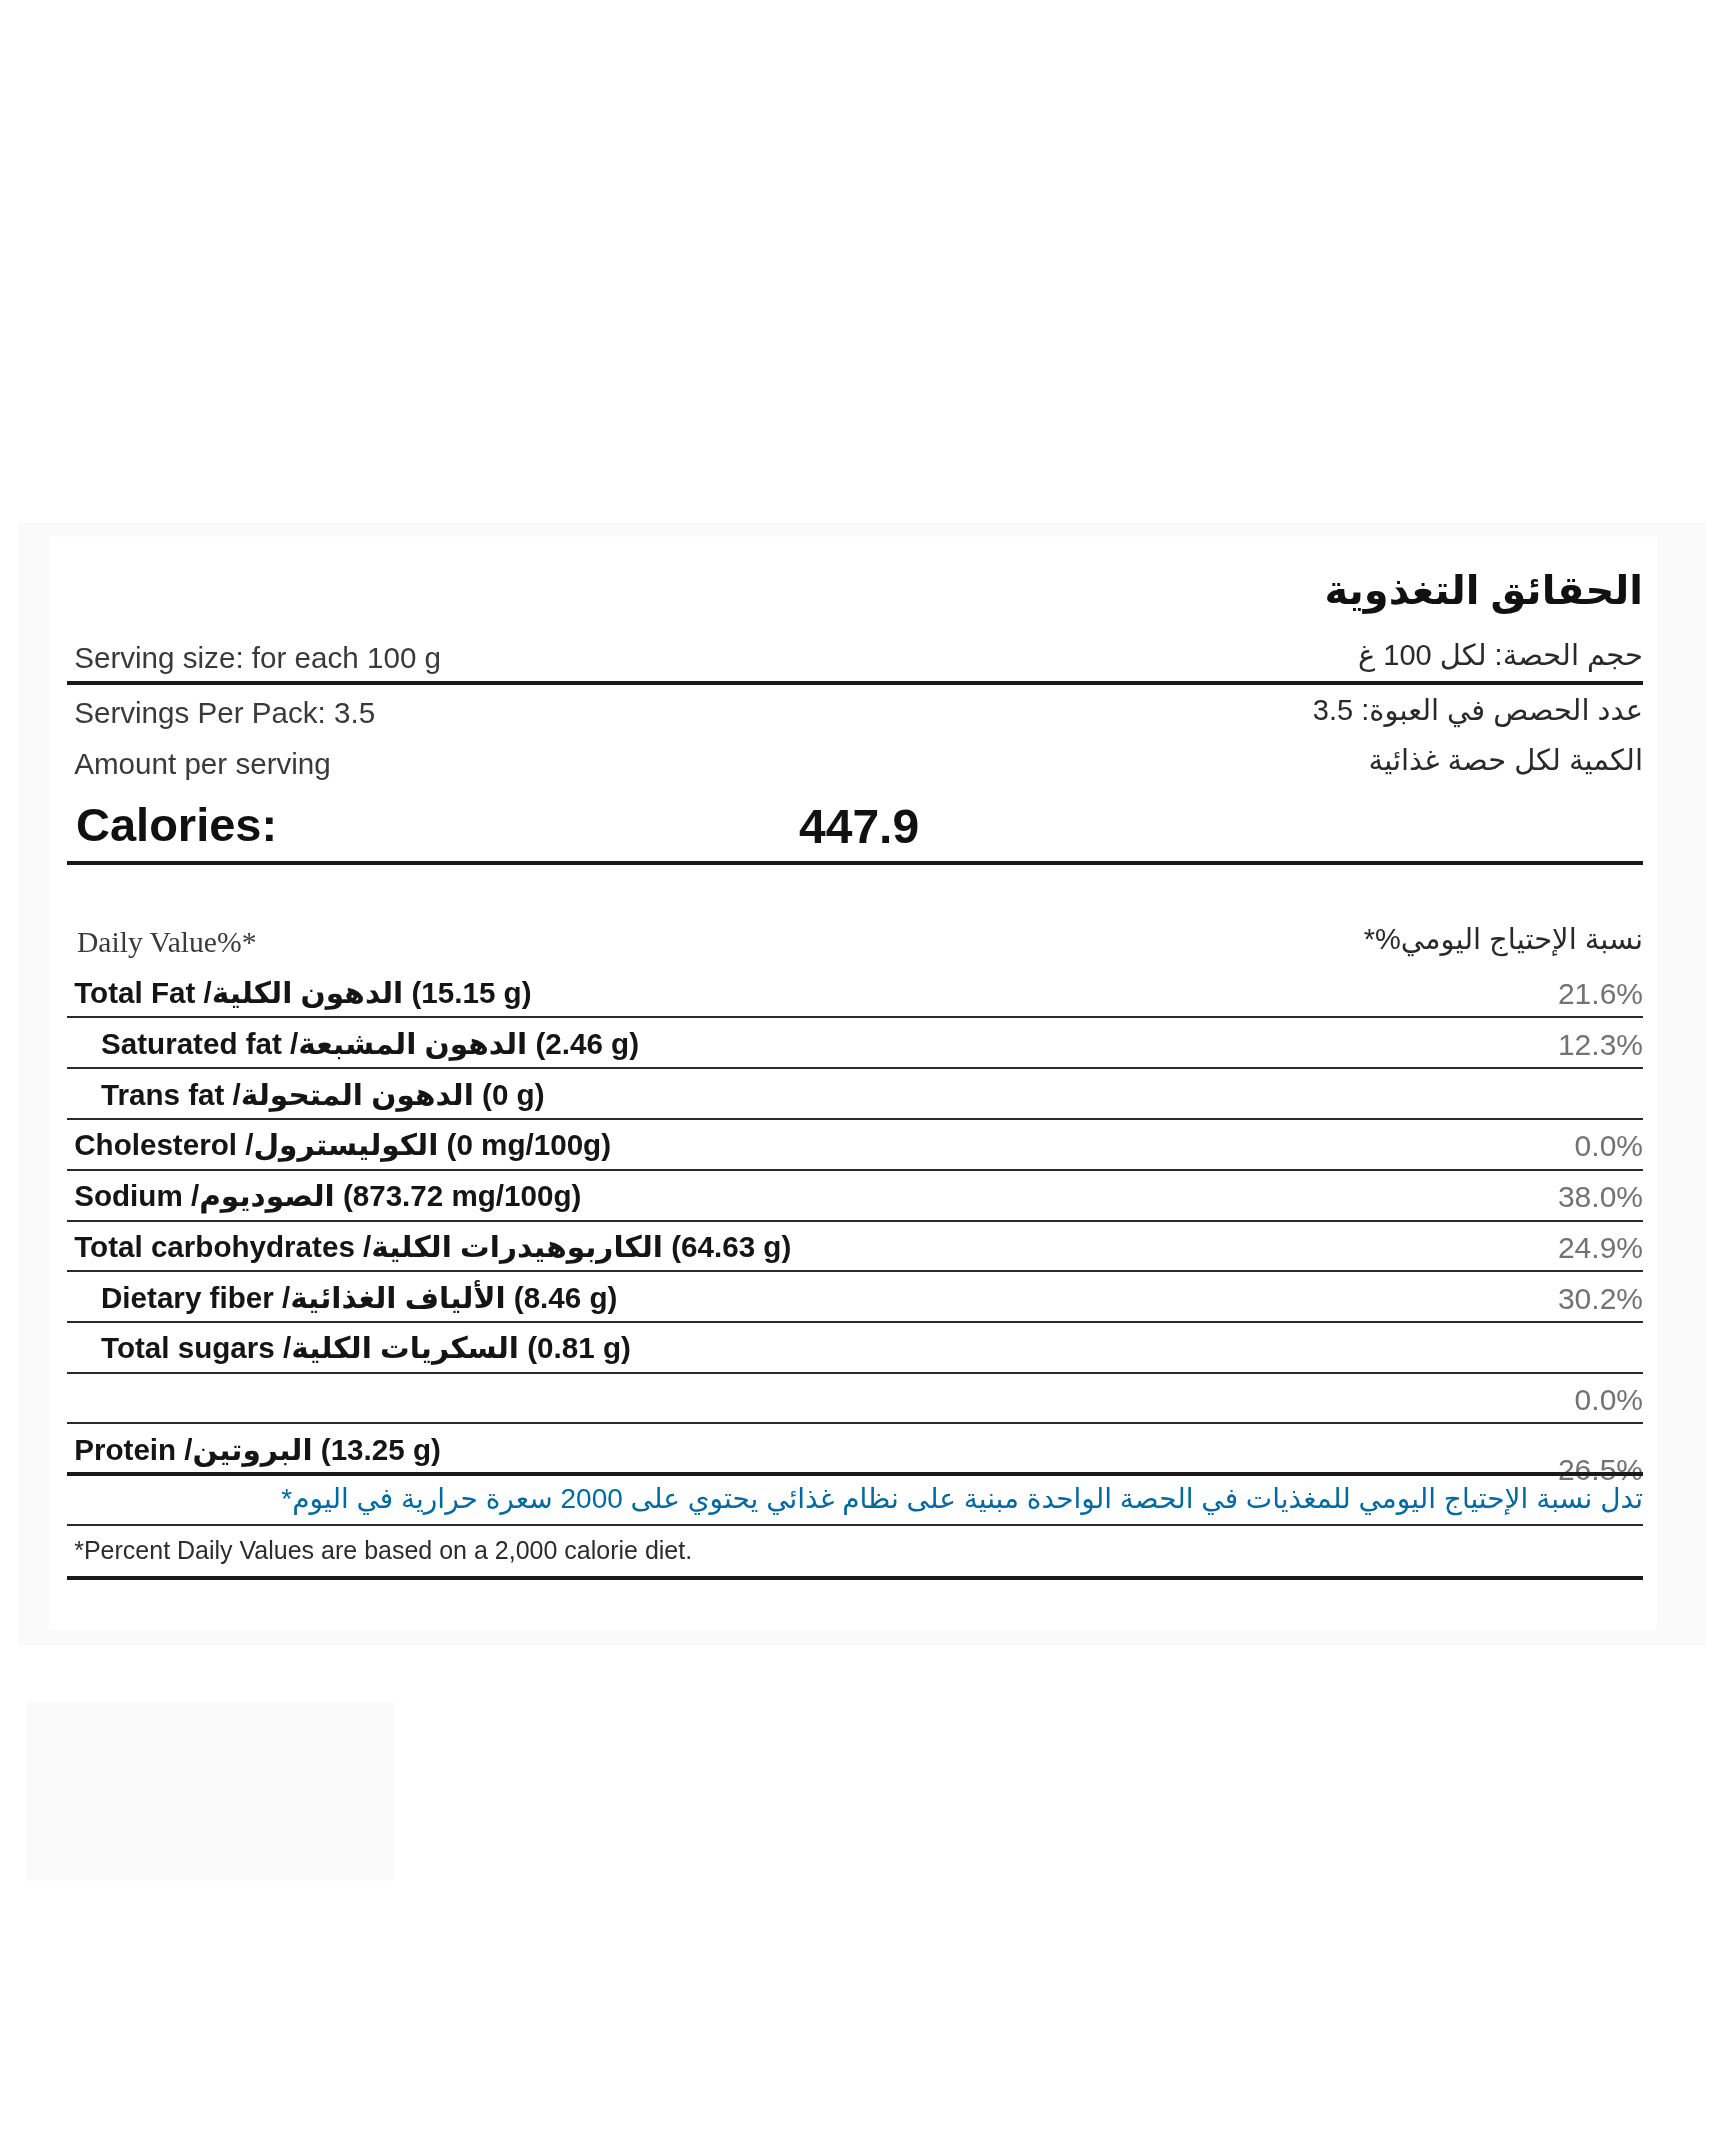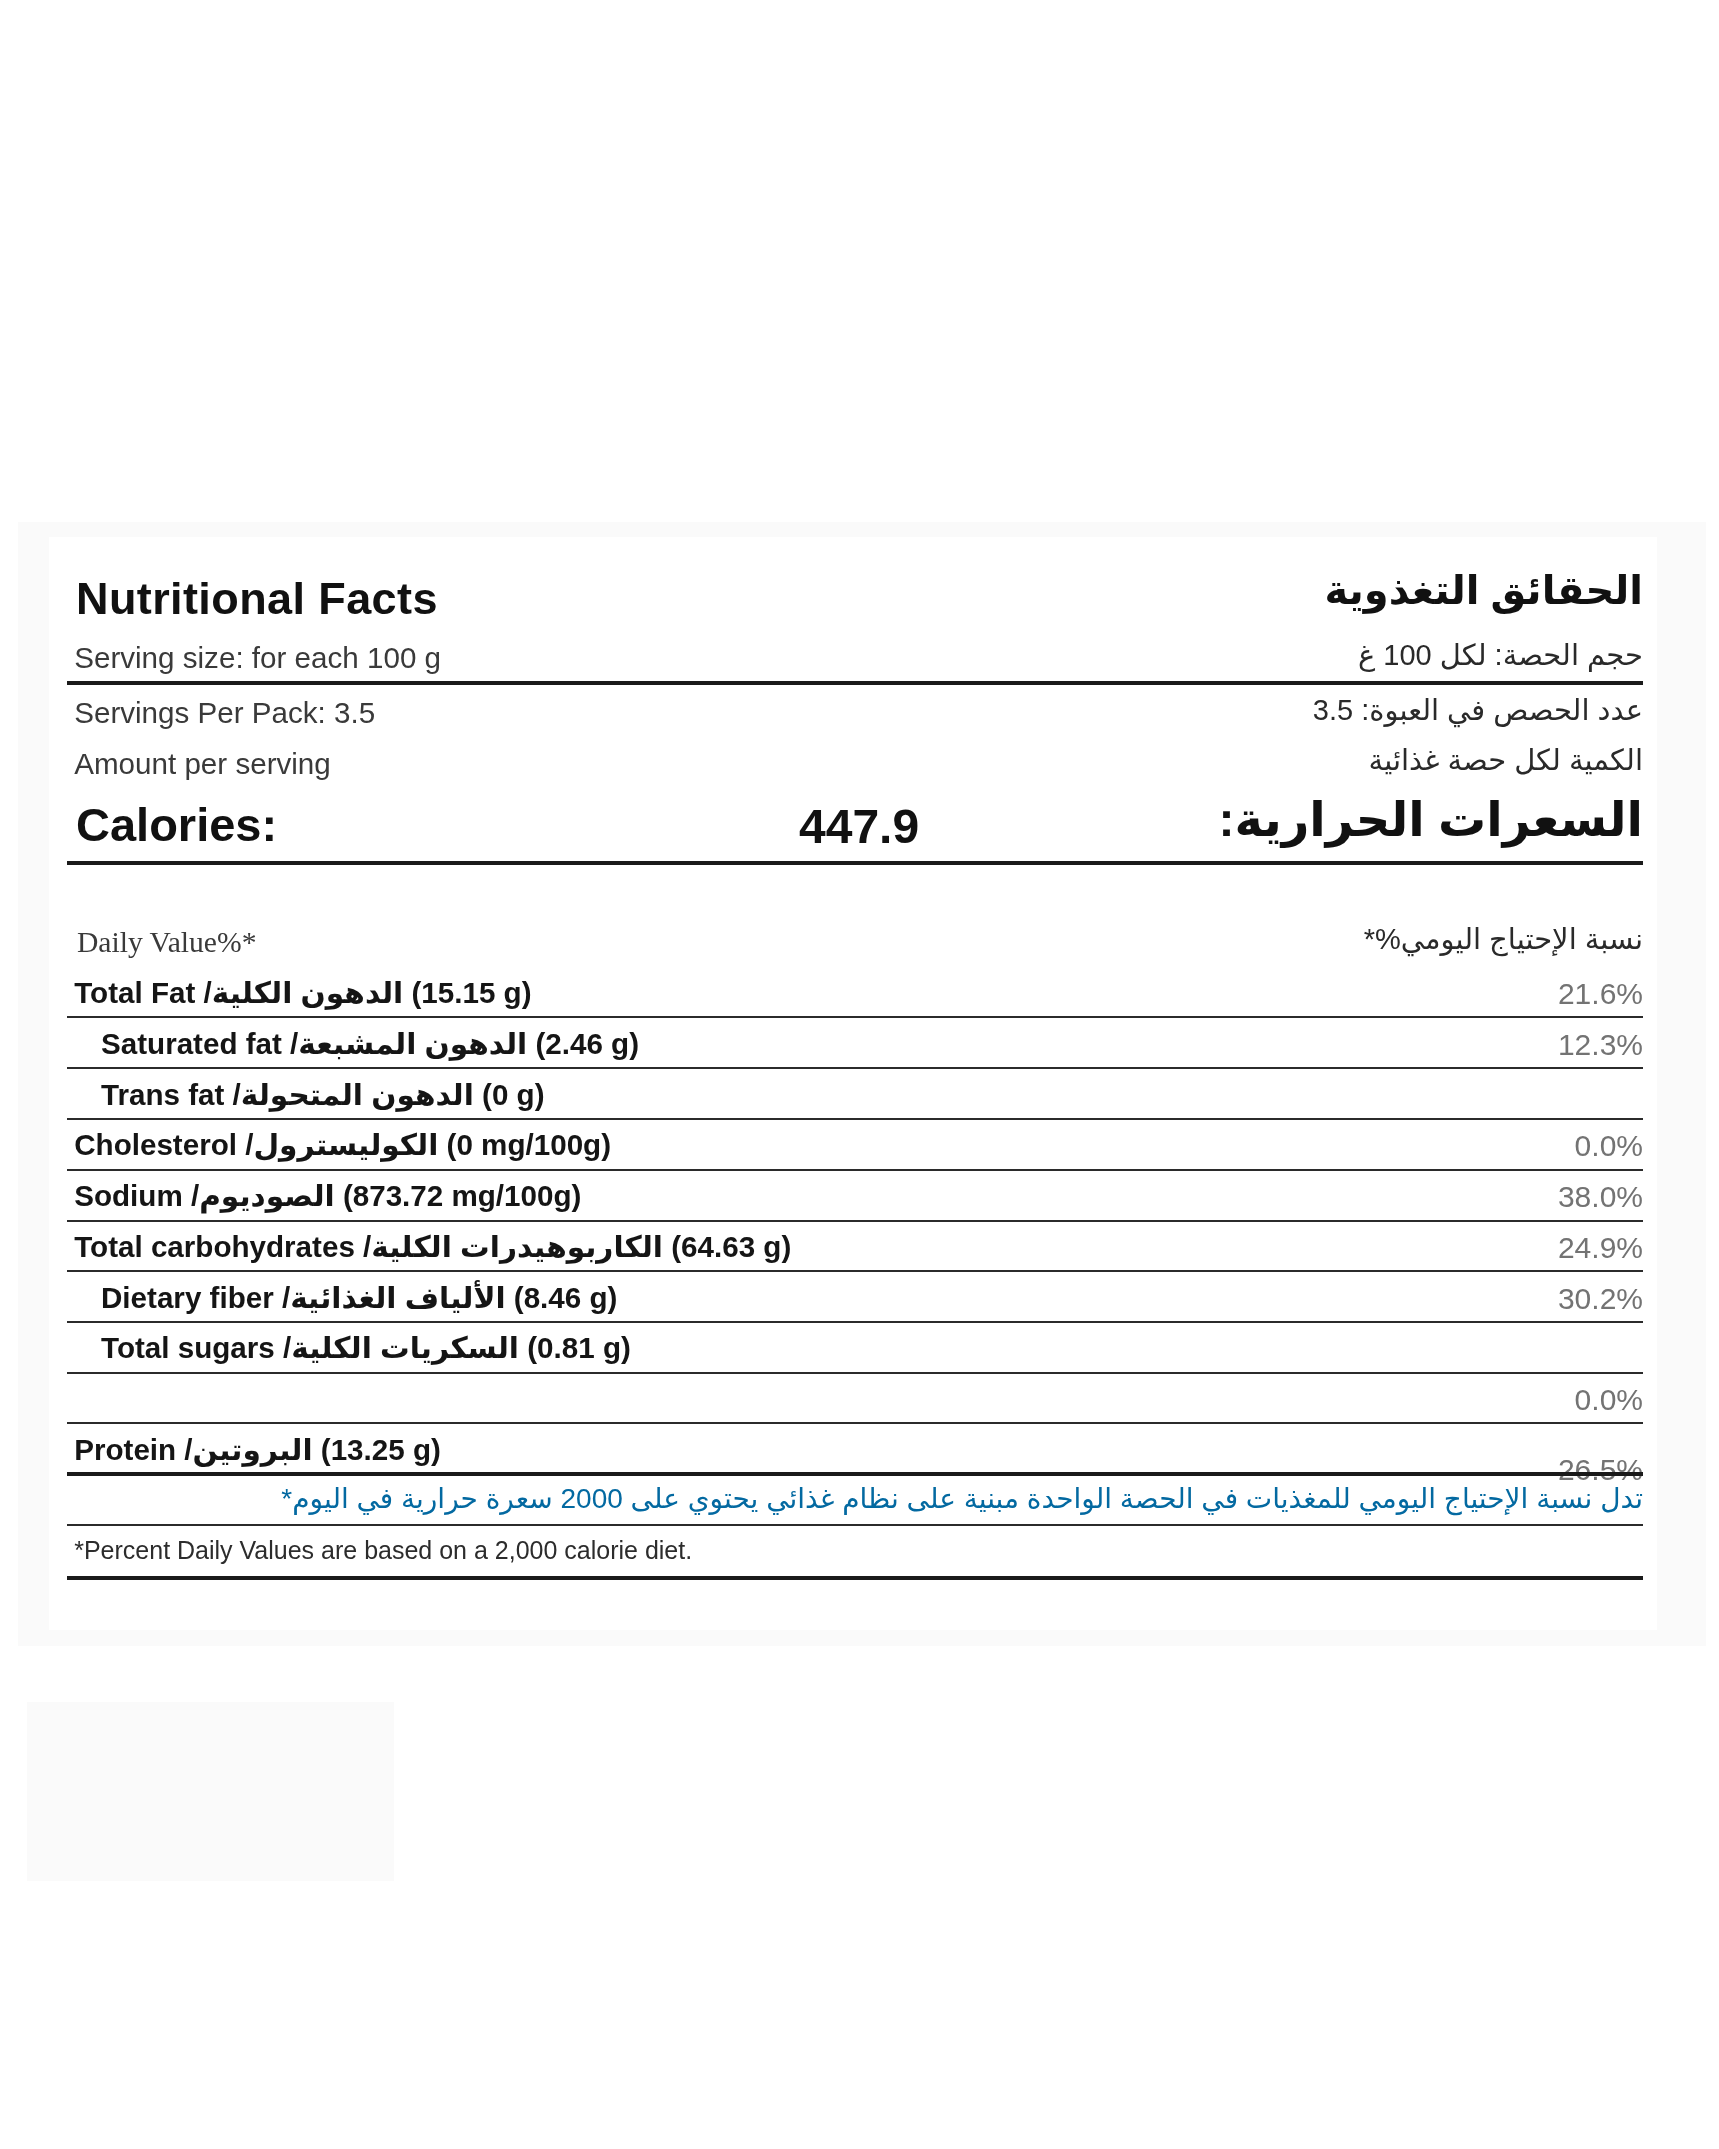--- a/index.html
+++ b/index.html
@@ -33,36 +33,34 @@
 </style>
 </head>
 <body>
 
 <div class="outer-card"></div>
 <div class="inner-card"></div>
 <div class="small-box"></div>
 
 <div class="label">
 
-  <div class="txt title" style="left:9px; top:54px;">Nutritional Facts</div>
   <div class="txt title-ar ar" style="right:0; top:48px;">الحقائق التغذوية</div>
 
   <div class="txt meta" style="left:7.2px; top:121px;">Serving size: for each 100 g</div>
   <div class="txt meta-ar ar" style="right:0; top:119px;">حجم الحصة: لكل 100 غ</div>
   <div class="rule thick" style="top:159px;"></div>
 
   <div class="txt meta" style="left:7.2px; top:176px;">Servings Per Pack: 3.5</div>
   <div class="txt meta-ar ar" style="right:0; top:174px;">عدد الحصص في العبوة: 3.5</div>
 
   <div class="txt meta" style="left:7.2px; top:227px;">Amount per serving</div>
   <div class="txt meta-ar ar" style="right:0; top:224px;">الكمية لكل حصة غذائية</div>
 
   <div class="txt cal-label" style="left:9px; top:279px;">Calories:</div>
   <div class="txt cal-value" style="left:732px; top:281px;">447.9</div>
-  <div class="txt cal-ar ar" style="right:0; top:274px;">السعرات الحرارية:</div>
   <div class="rule thick" style="top:339px;"></div>
 
   <div class="txt dv-head" style="left:10px; top:406px;font-family:Liberation Serif, serif;">Daily Value%*</div>
   <div class="txt meta-ar ar" style="right:0; top:403px;">نسبة الإحتياج اليومي%*</div>
 
   <div class="txt row-txt" style="left:7.2px; top:456px;">Total Fat /الدهون الكلية (15.15 g)</div>
   <div class="txt pct" style="right:0; top:457px;">21.6%</div>
   <div class="rule thin" style="top:494px;"></div>
 
   <div class="txt row-txt" style="left:34px; top:507px;">Saturated  fat /الدهون المشبعة (2.46 g)</div>

